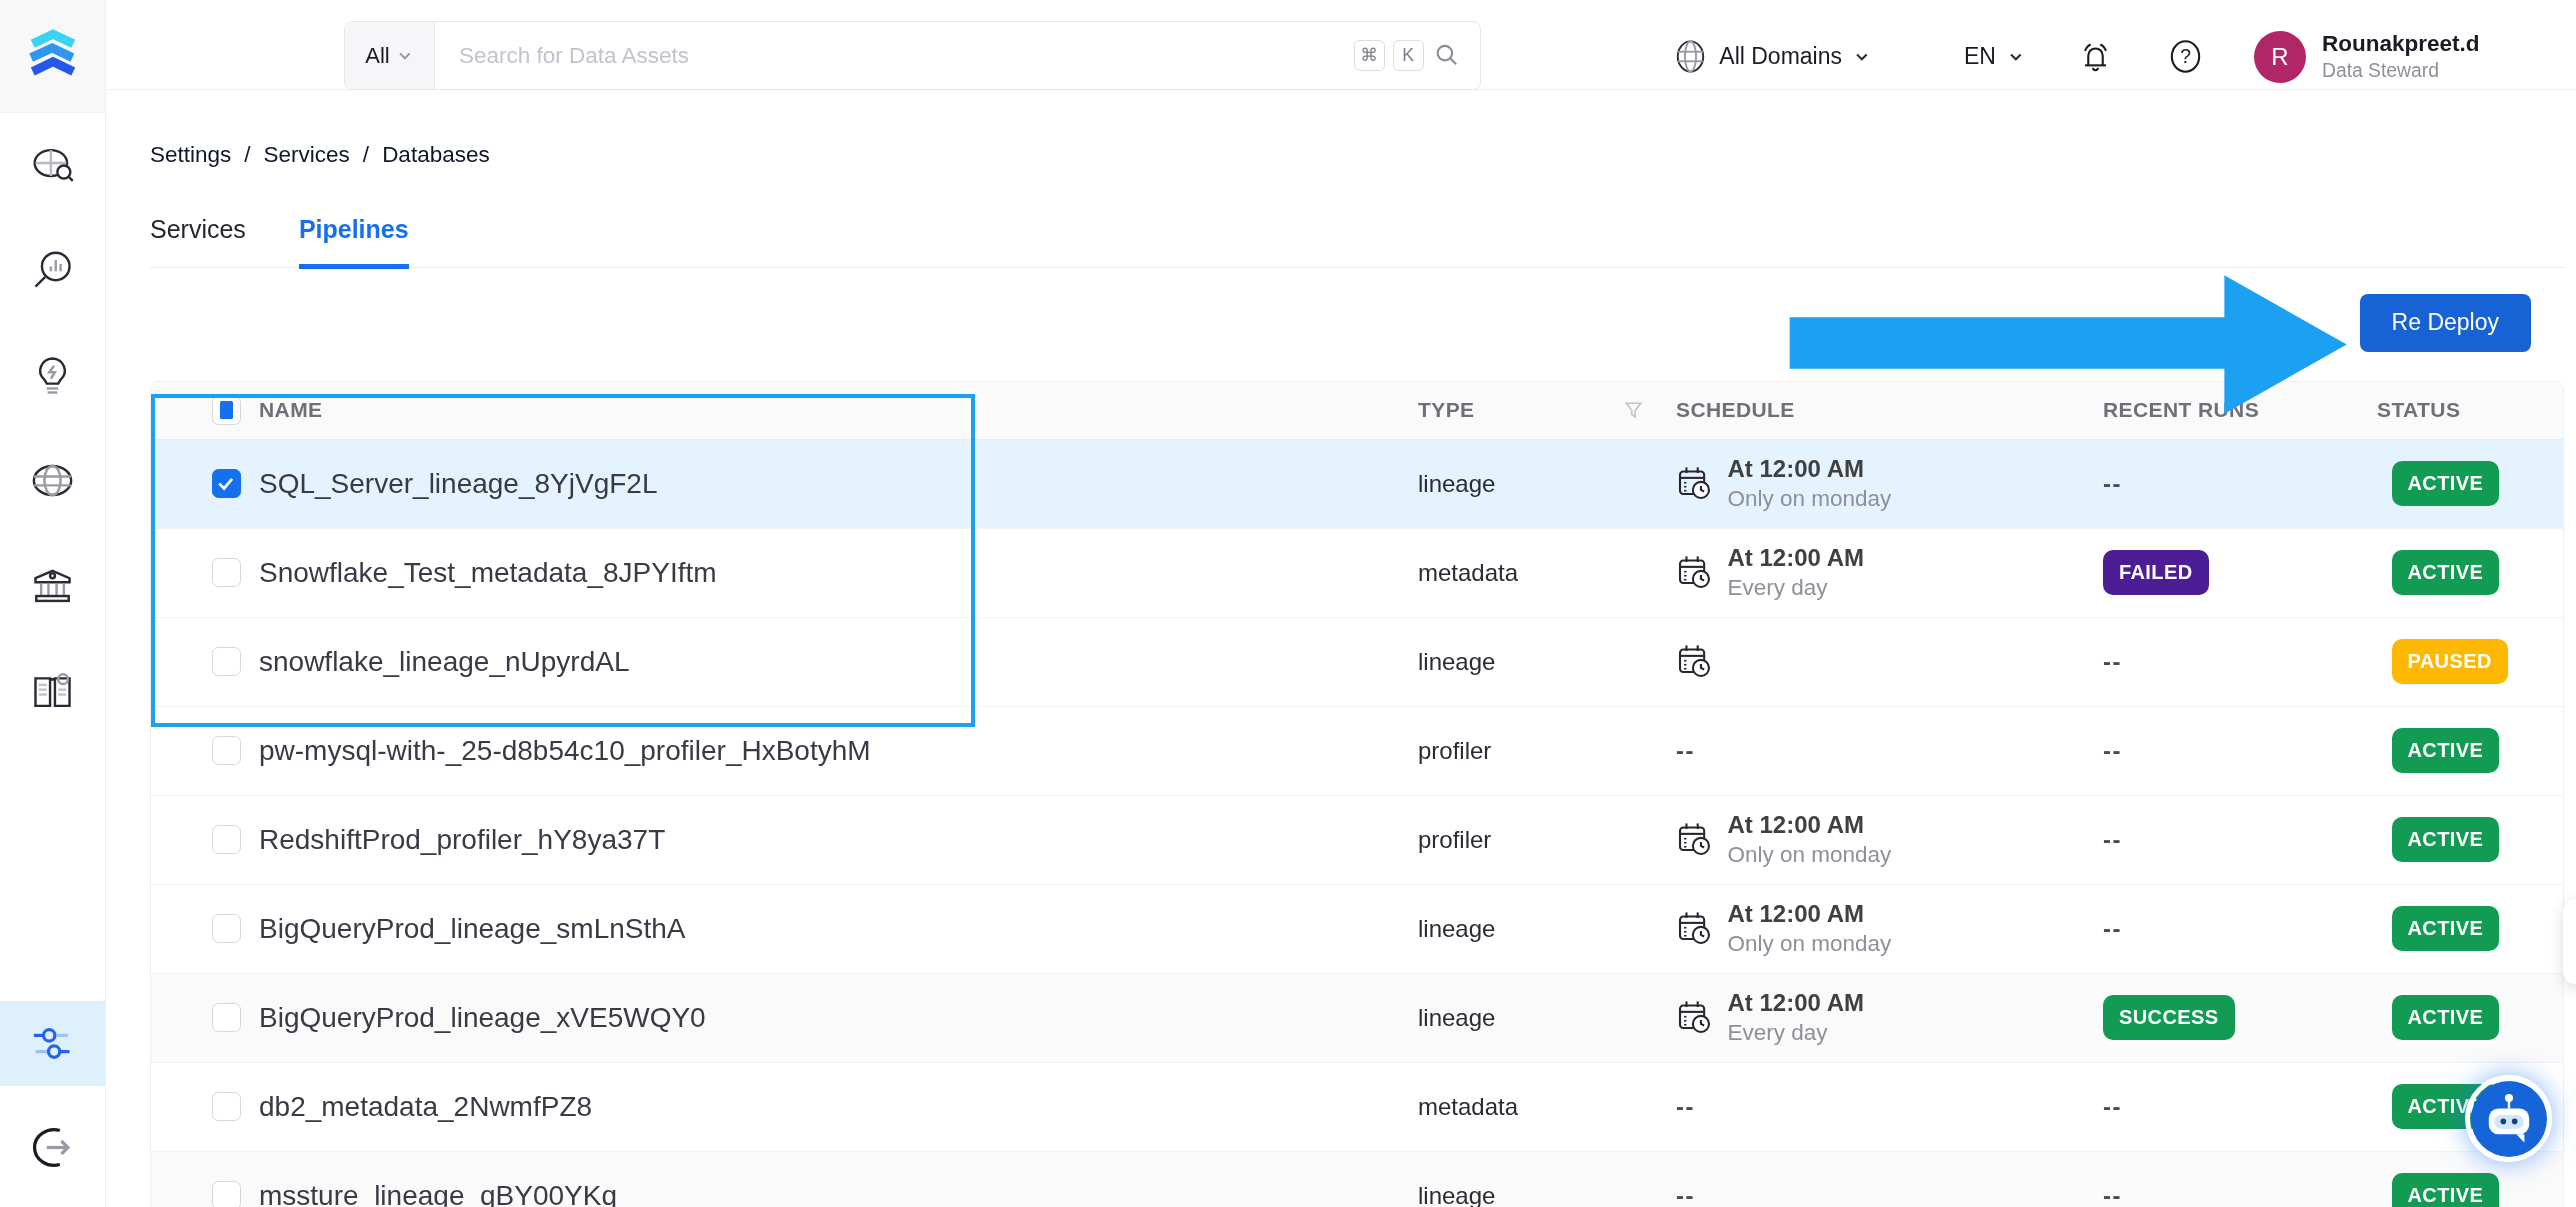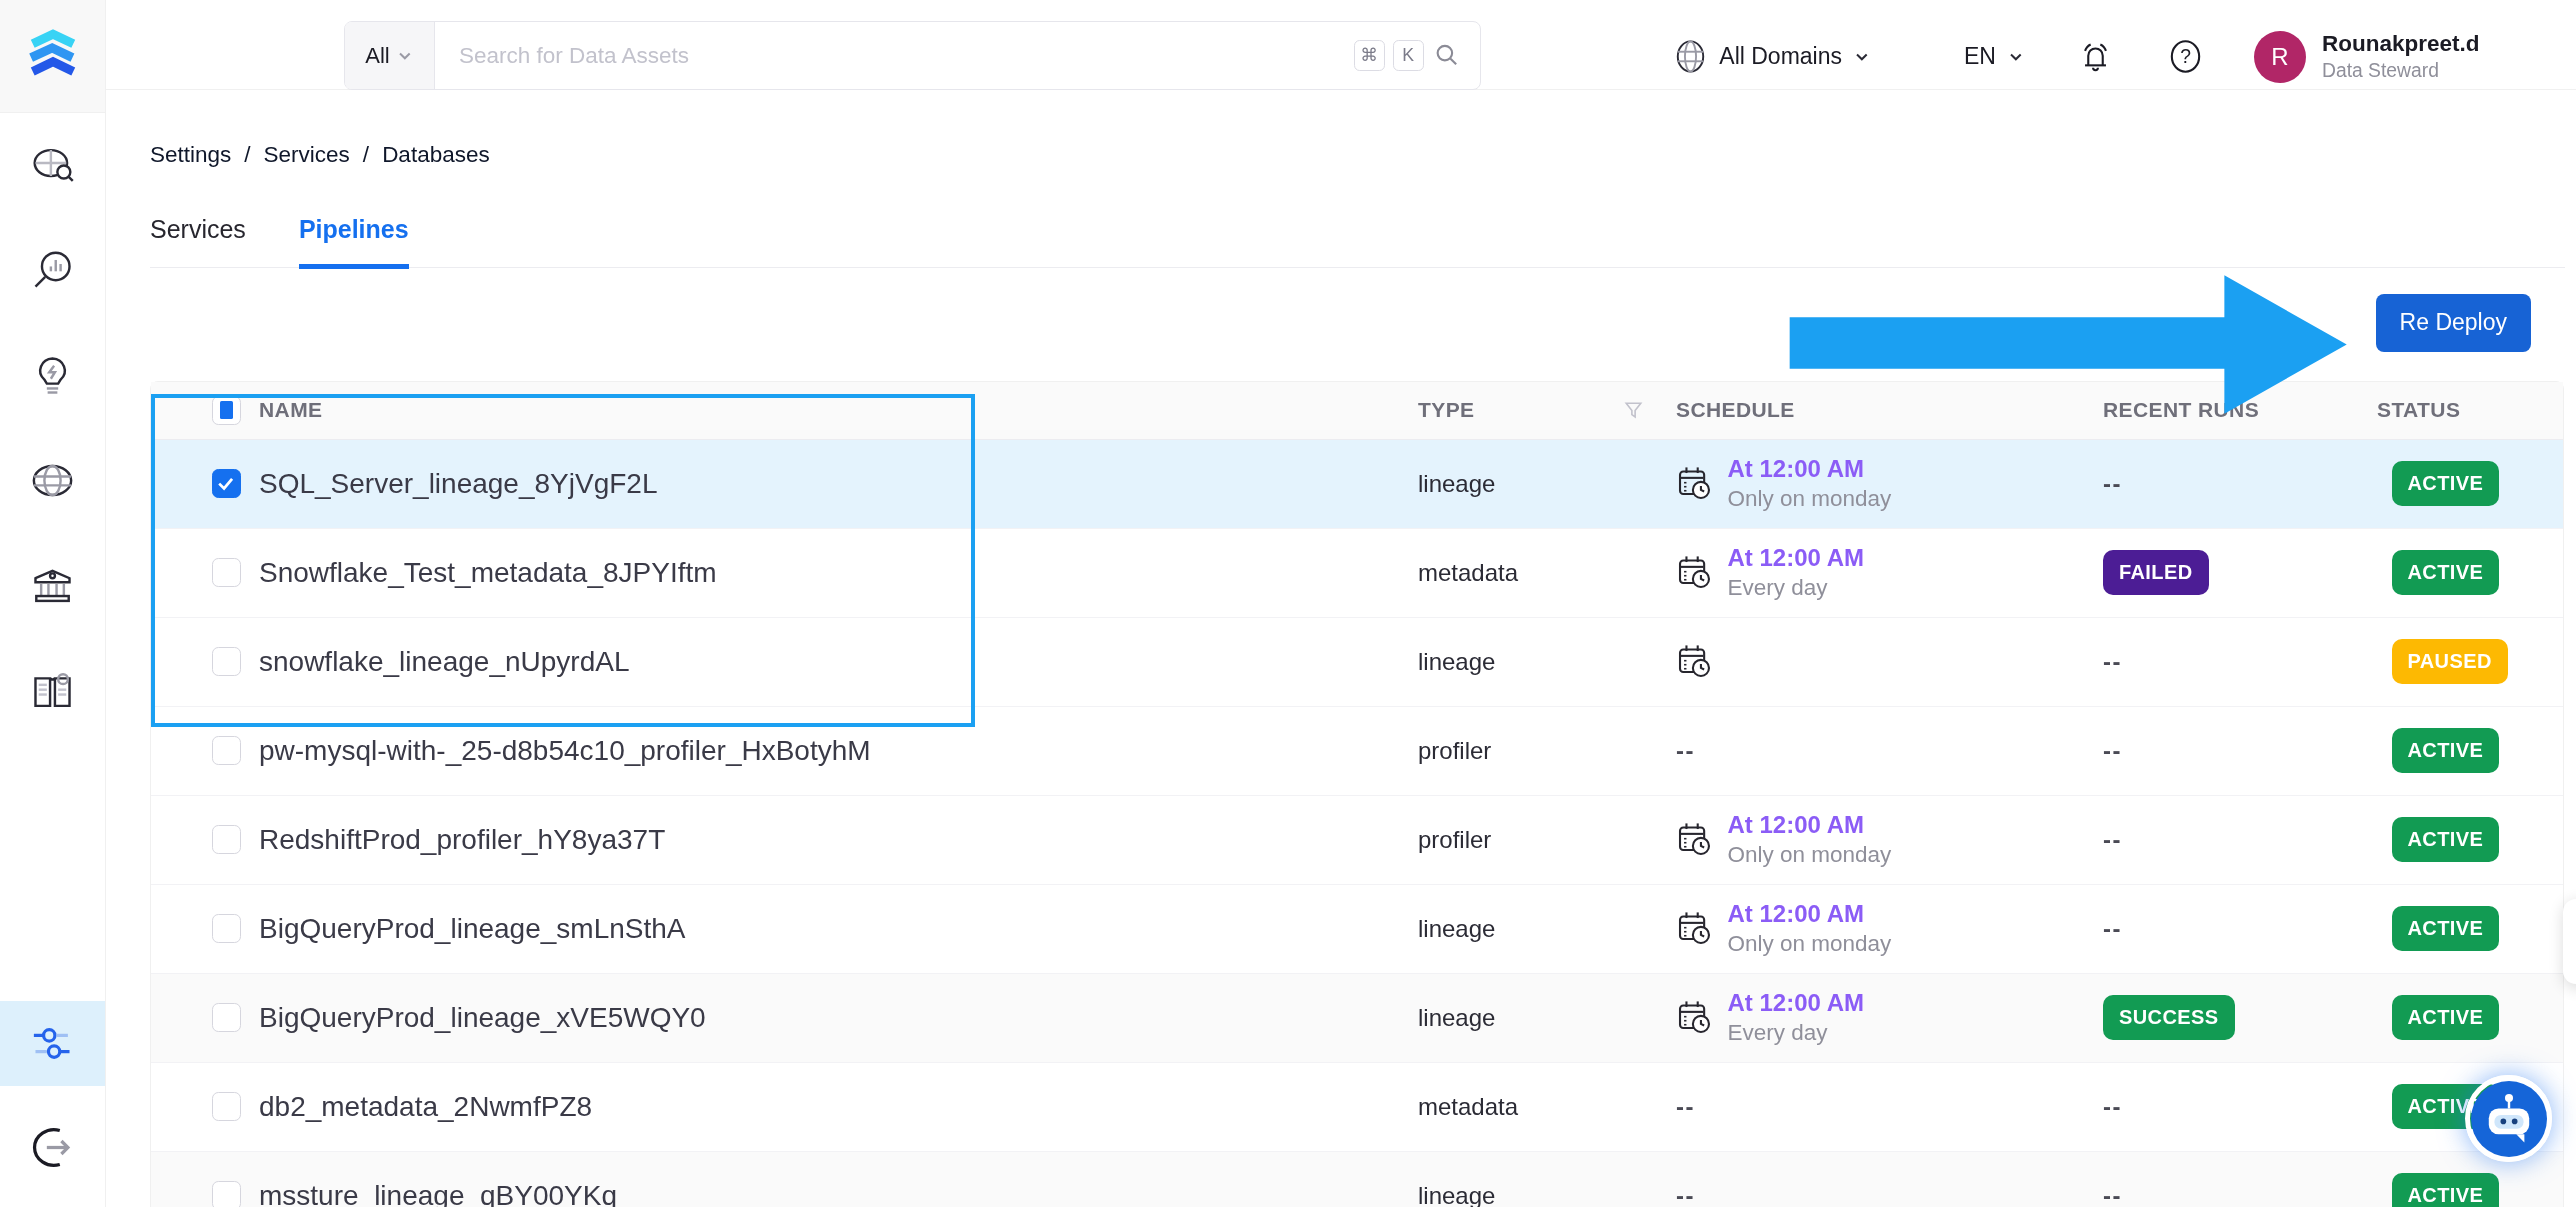--- a/index.html
+++ b/index.html
@@ -40,41 +40,41 @@
 
   
   .content { position:absolute; left:150px; top:113px; width:2415px; }
   .breadcrumb { margin-top:29px; font-size:22.5px; color:#0f172a; display:flex; gap:13px; }
   .breadcrumb span.bc-link { cursor:pointer; }
   .tabs { margin-top:47px; display:flex; gap:53px; border-bottom:1.6px solid #ececf0; }
   .tab { font-size:25px; padding-bottom:22.5px; cursor:pointer; color:#27262e; font-weight:500; position:relative; }
   .tab.active { color:#1570ef; font-weight:bold; }
   .tab.active::after { content:""; position:absolute; left:0; right:0; bottom:-2.4px; height:4.8px; background:#1570ef; }
   .toolbar { height:113px; position:relative; }
-  .btn-primary { position:absolute; right:34px; top:26px; height:58px; padding:0 24px; border:none;
+  .btn-primary { position:absolute; right:34px; top:26px; height:58px; padding:0 32px; border:none;
     border-radius:8px; color:#fff; font-size:23px; font-family:"Liberation Sans",sans-serif; cursor:pointer; }
 
   
   .table { width:2414px; border:0.8px solid #f0f0f0; border-radius:8px 8px 0 0; }
   .thead, .trow { display:grid; grid-template-columns:108px 1159px 258px 427px 274px 189px; align-items:center; }
   .thead { height:58px; background:#fafafa; border-bottom:1.6px solid #ececf0;
     font-size:21px; font-weight:bold; color:#6f6f7a; letter-spacing:0.4px; }
   .trow { height:89px; border-bottom:1.6px solid #f2f2f5; background:#fff; }
   .trow.selected { background:#e4f3fd; }
   .trow.shaded { background:#fafafa; }
   .cb-cell { display:flex; justify-content:flex-end; padding-right:18.5px; }
   .cb { width:29px; height:29px; border:1.6px solid #d6d6de; border-radius:6.4px; background:#fff; cursor:pointer;
     display:flex; align-items:center; justify-content:center; }
   .cb.indet .indet-bar { width:13px; height:17.7px; background:#1570ef; border-radius:1.6px; }
   .cb.checked { background:#1570ef; border-color:#1570ef; }
   .cell-name { font-size:28px; color:#3a3a47; padding-right:31px; overflow:hidden; white-space:nowrap; cursor:pointer; }
   .cell-type { font-size:24px; color:#2b2b35; }
   .type-head { display:flex; align-items:center; justify-content:space-between; padding-right:32px; }
   .sch-wrap { display:flex; align-items:center; gap:14.5px; }
-  .sch-time { font-size:24px; font-weight:bold; color:#8b5cf6; line-height:1.3; }
+  .sch-time { font-size:24px; font-weight:bold; color:#404040; line-height:1.3; }
   .sch-freq { font-size:22.5px; color:#8f8f9a; line-height:1.3; }
   .dash { font-size:24px; font-weight:bold; color:#4a4a55; letter-spacing:1.6px; }
   .badge { display:inline-block; border-radius:10px; color:#fff; font-size:20px; font-weight:bold;
     padding:11.3px 16px; letter-spacing:0.4px; }
   .status-cell { padding-left:14.5px; }
 
   
   .hl-rect { position:absolute; left:151px; top:394px; width:824px; height:333px;
     border:4px solid #1ba0f2; z-index:40; pointer-events:none; }
   .hl-arrow { position:absolute; left:1783px; top:264px; z-index:40; pointer-events:none; }

